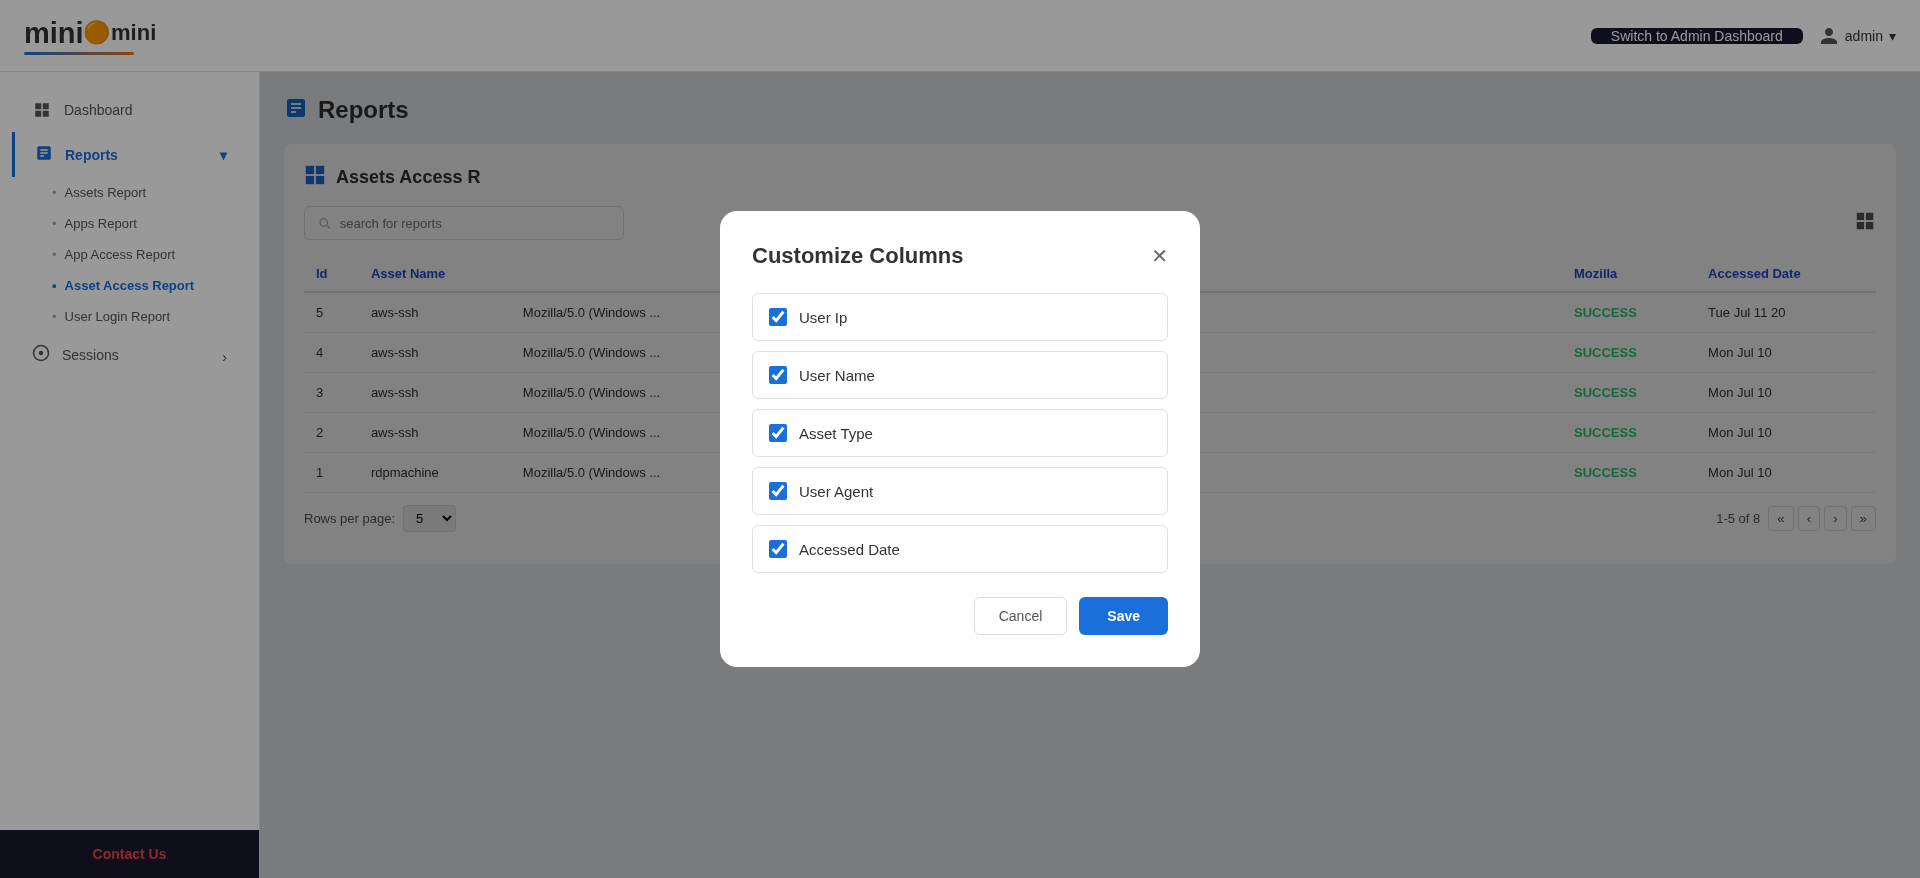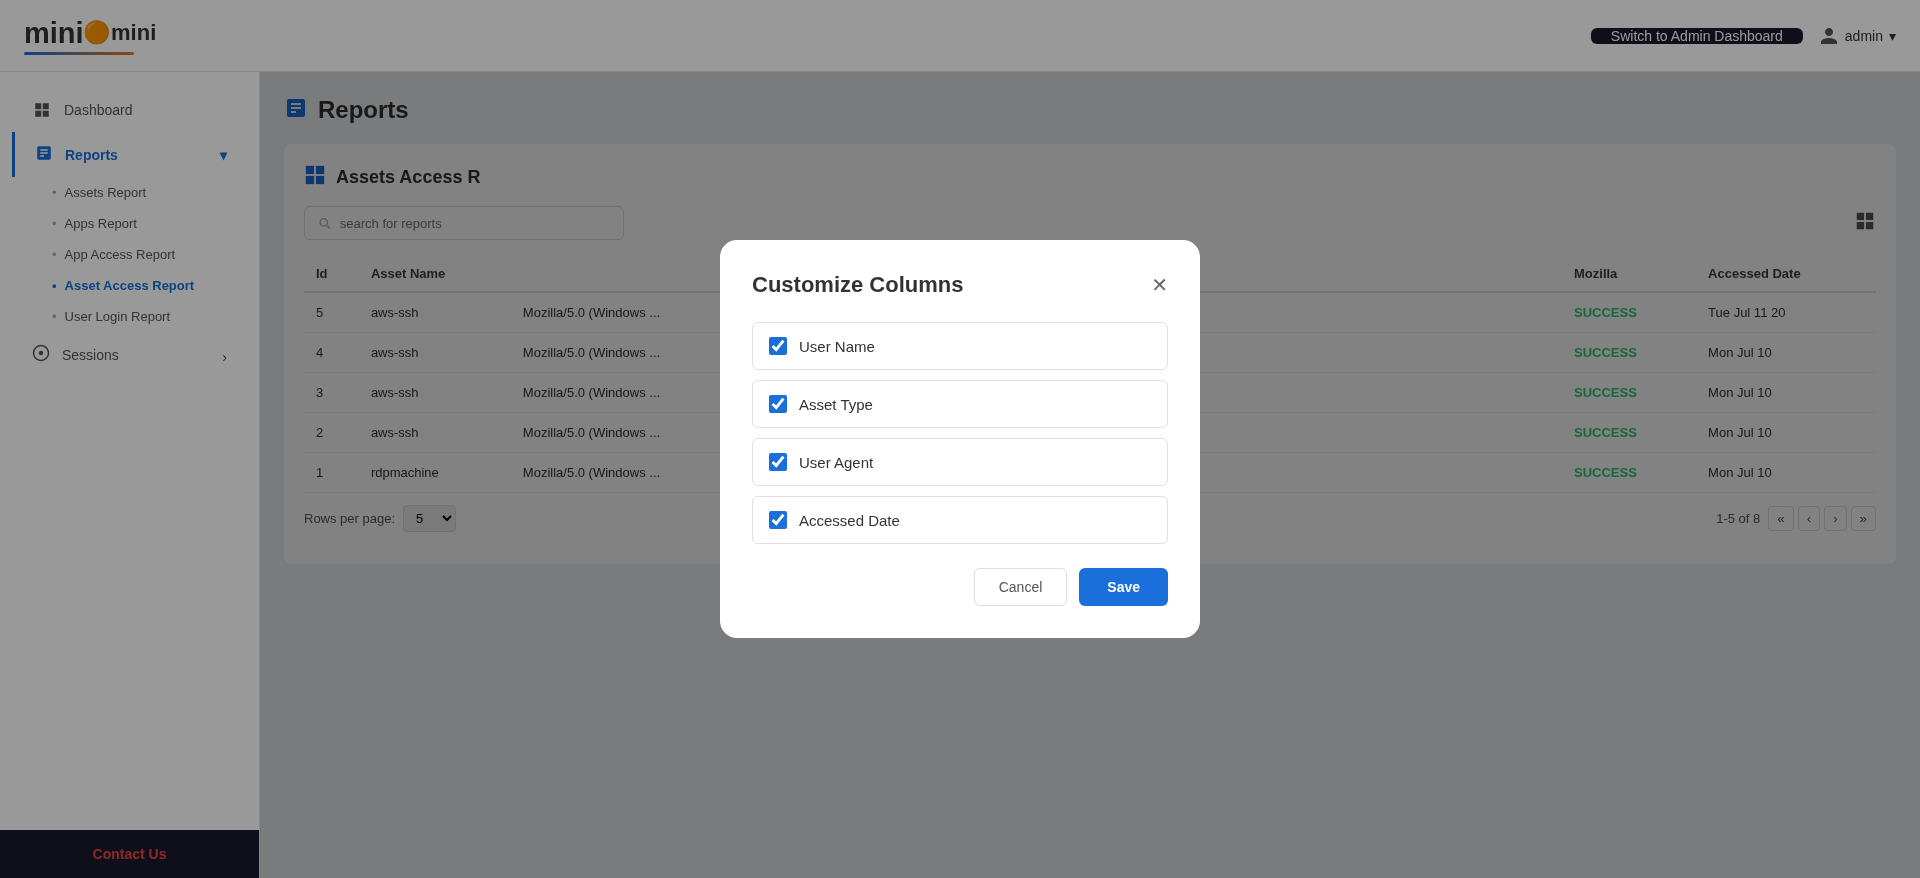--- a/index.html
+++ b/index.html
@@ -73,21 +73,21 @@
     .toolbar { display: flex; align-items: center; justify-content: space-between; margin-bottom: 16px; }
     .search-box {
       display: flex; align-items: center; gap: 8px; border: 1px solid #ddd;
       border-radius: 6px; padding: 8px 12px; width: 320px; background: #fff;
     }
     .search-box input { border: none; outline: none; font-size: 13px; color: #b91c1c; width: 100%; }
     .customize-btn { color: #555; cursor: pointer; }
 
     
     table { width: 100%; border-collapse: collapse; font-size: 13px; }
-    th { text-align: left; padding: 10px 12px; color: #404040; font-weight: 600; border-bottom: 2px solid #e0e0e0; }
+    th { text-align: left; padding: 10px 12px; color: #1d4ed8; font-weight: 600; border-bottom: 2px solid #e0e0e0; }
     td { padding: 12px; border-bottom: 1px solid #f0f0f0; color: #333; }
     .status-success { color: #2ecc71; font-weight: 600; }
 
     
     .pagination {
       display: flex; align-items: center; justify-content: space-between;
       padding: 12px 0; font-size: 13px; color: #555;
     }
     .rows-per-page { display: flex; align-items: center; gap: 8px; }
     .rows-select { border: 1px solid #ddd; border-radius: 4px; padding: 4px 8px; font-size: 13px; }
@@ -328,20 +328,24 @@
 
 <div class="overlay">
   <div class="modal">
     <div class="modal-header">
       <h2 class="modal-title">Customize Columns</h2>
       <button class="modal-close">✕</button>
     </div>
 
     <div class="checkbox-row">
       <input type="checkbox" checked="" style="">
+      <label>User Ip</label>
+    </div>
+    <div class="checkbox-row">
+      <input type="checkbox" checked="" style="">
       <label>User Name</label>
     </div>
     <div class="checkbox-row">
       <input type="checkbox" checked="" style="">
       <label>Asset Type</label>
     </div>
     <div class="checkbox-row">
       <input type="checkbox" checked="" style="">
       <label>User Agent</label>
     </div>

